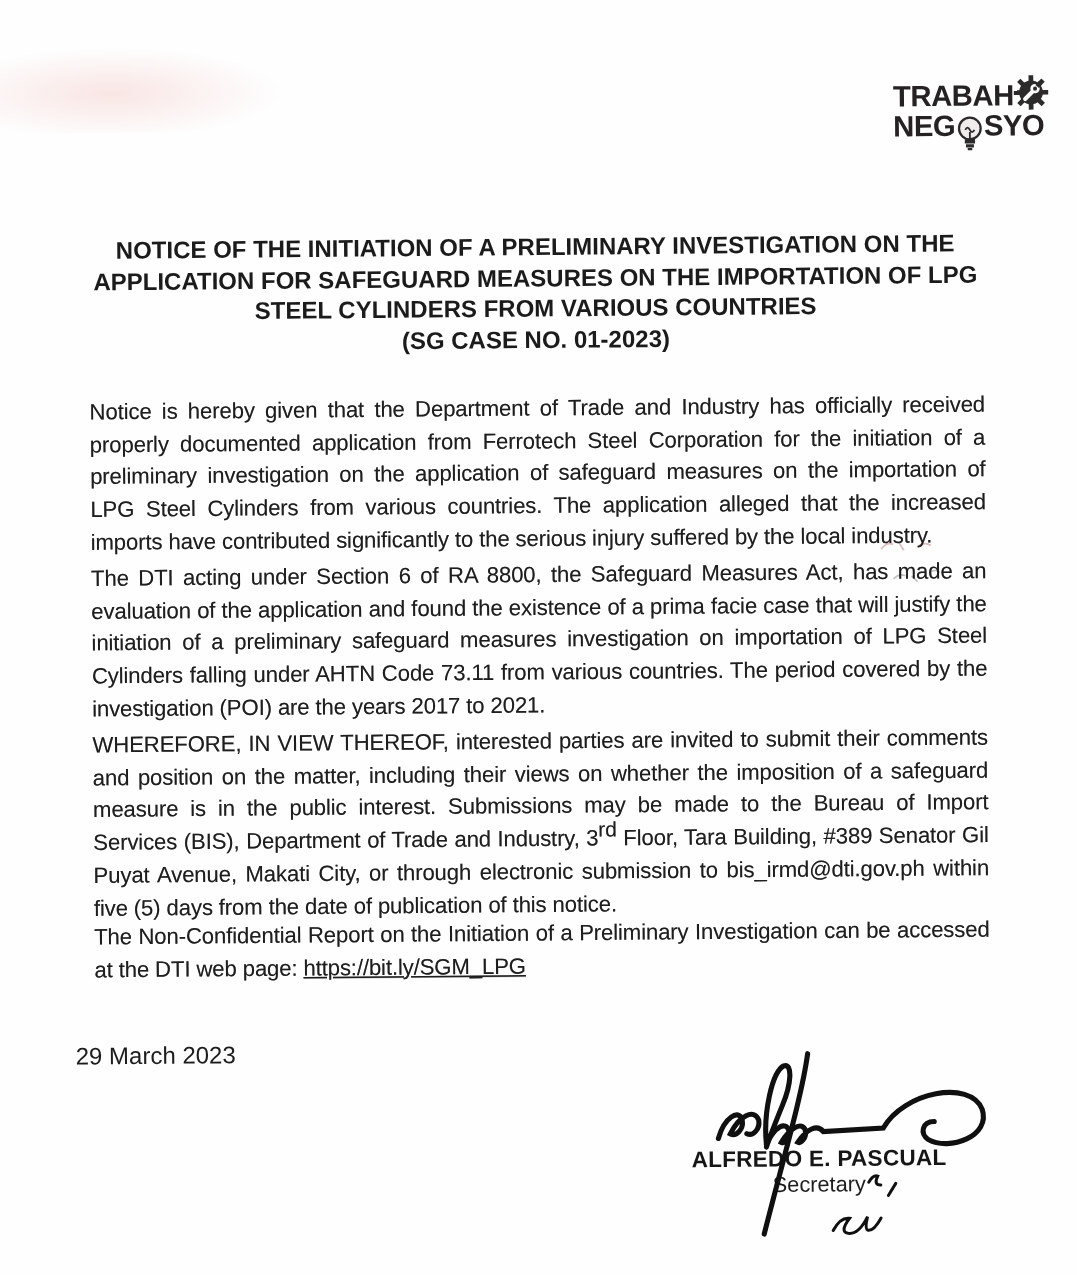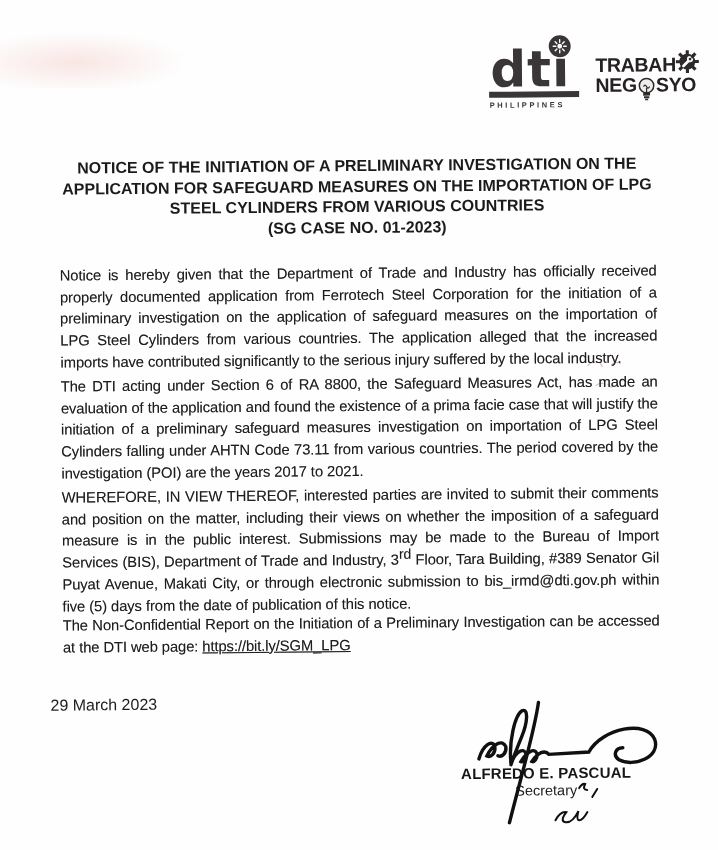--- a/index.html
+++ b/index.html
@@ -75,34 +75,20 @@
   <div class="content">
 
     <div class="smudge"></div>
 
     <svg class="pencil-marks" width="130" height="48" viewBox="0 0 130 48">
       <path d="M6,10 q4,-5 8,-3 M18,6 l3,5 M30,9 q5,-4 9,-1" fill="none" stroke="#c08a82" stroke-width="1.2"></path>
       <path d="M14,30 q4,-4 8,-2 M26,28 l4,4 M38,26 q4,-3 7,0" fill="none" stroke="#9a8d8a" stroke-width="1.1"></path>
     </svg>
 
     <header class="header">
-      <div class="dti-logo">
-        <div class="dti-word">dti</div>
-        <div class="dti-sun">
-          <svg width="24" height="24" viewBox="0 0 24 24">
-            <circle cx="12" cy="12" r="11" fill="#3a3637"></circle>
-            <g stroke="#fdfdfd" stroke-width="1.4" stroke-linecap="round">
-              <circle cx="12" cy="12" r="2.4" fill="#fdfdfd" stroke="none"></circle>
-              <path d="M12 5.5 V8 M12 16 V18.5 M5.5 12 H8 M16 12 H18.5 M7.5 7.5 L9.2 9.2 M14.8 14.8 L16.5 16.5 M16.5 7.5 L14.8 9.2 M9.2 14.8 L7.5 16.5"></path>
-            </g>
-          </svg>
-        </div>
-        <div class="dti-bar"></div>
-        <div class="dti-country">PHILIPPINES</div>
-      </div>
 
       <div class="tagline">
         <div class="tag-line">
           <span>TRABAH</span>
           <svg class="gear-svg" width="25" height="25" viewBox="0 0 24 24">
             <g fill="#2d2a2b">
               <rect x="10.5" y="1" width="3" height="22"></rect>
               <rect x="10.5" y="1" width="3" height="22" transform="rotate(45 12 12)"></rect>
               <rect x="10.5" y="1" width="3" height="22" transform="rotate(90 12 12)"></rect>
               <rect x="10.5" y="1" width="3" height="22" transform="rotate(135 12 12)"></rect>

